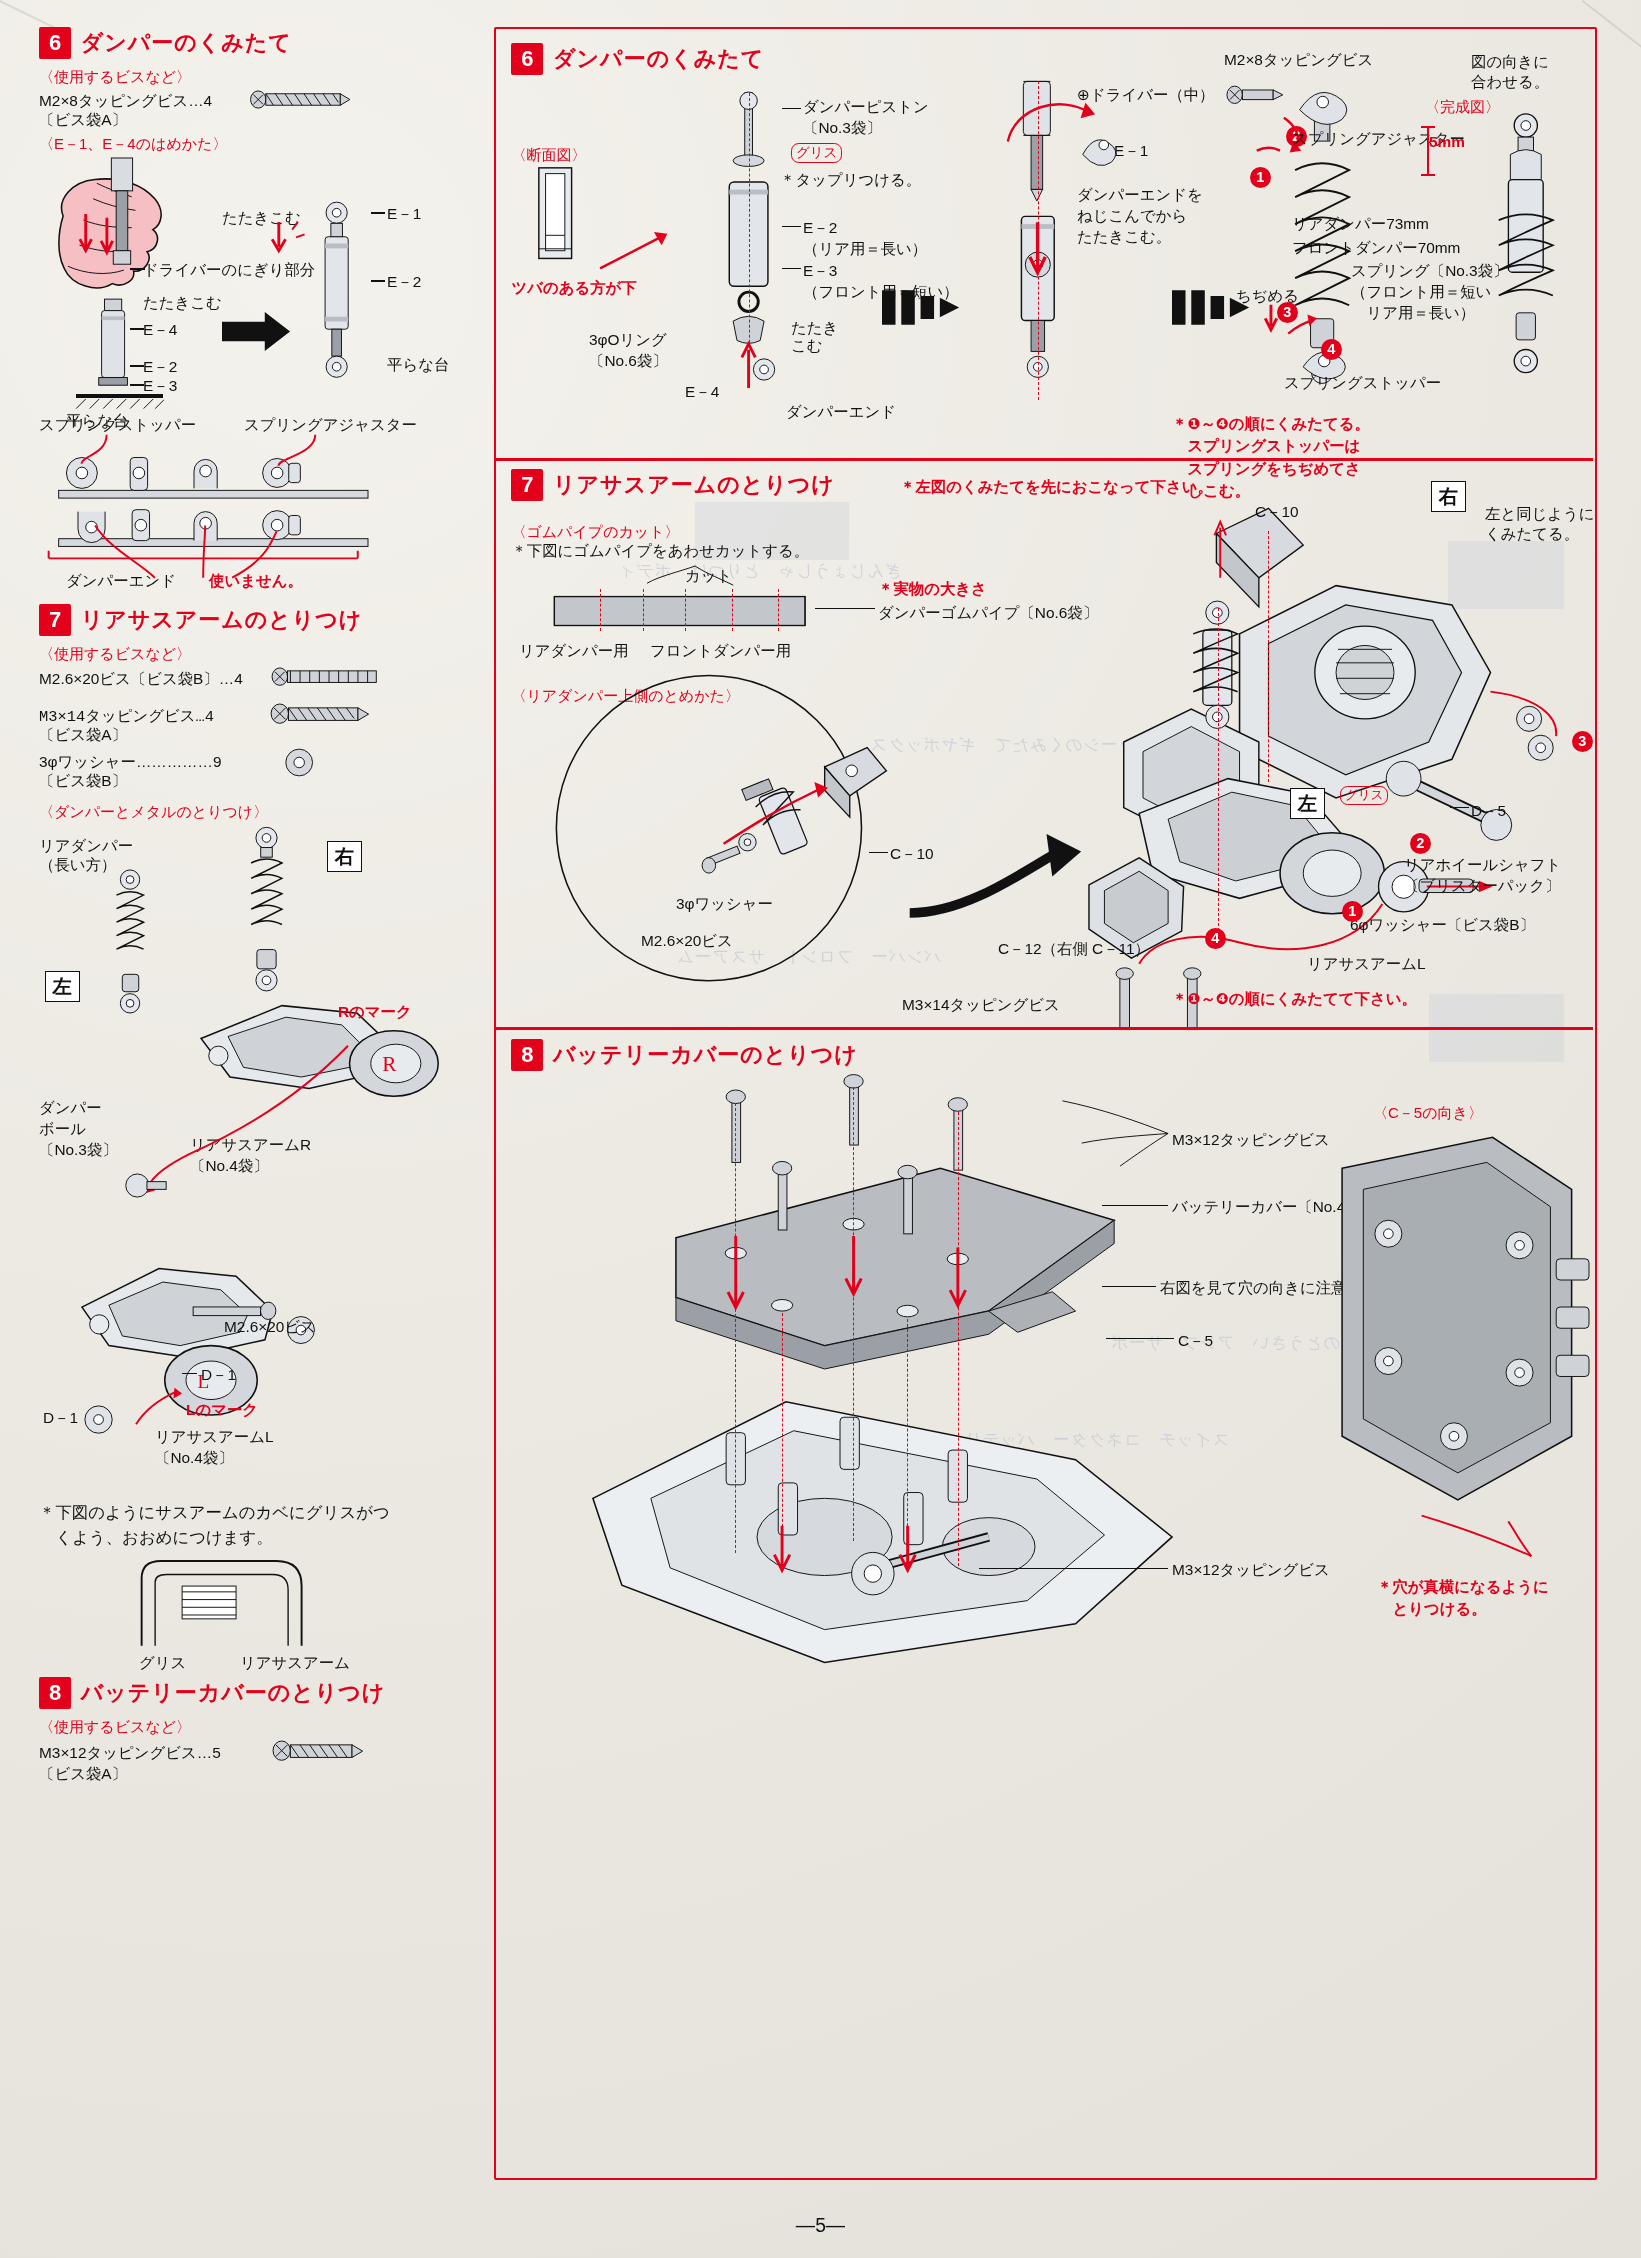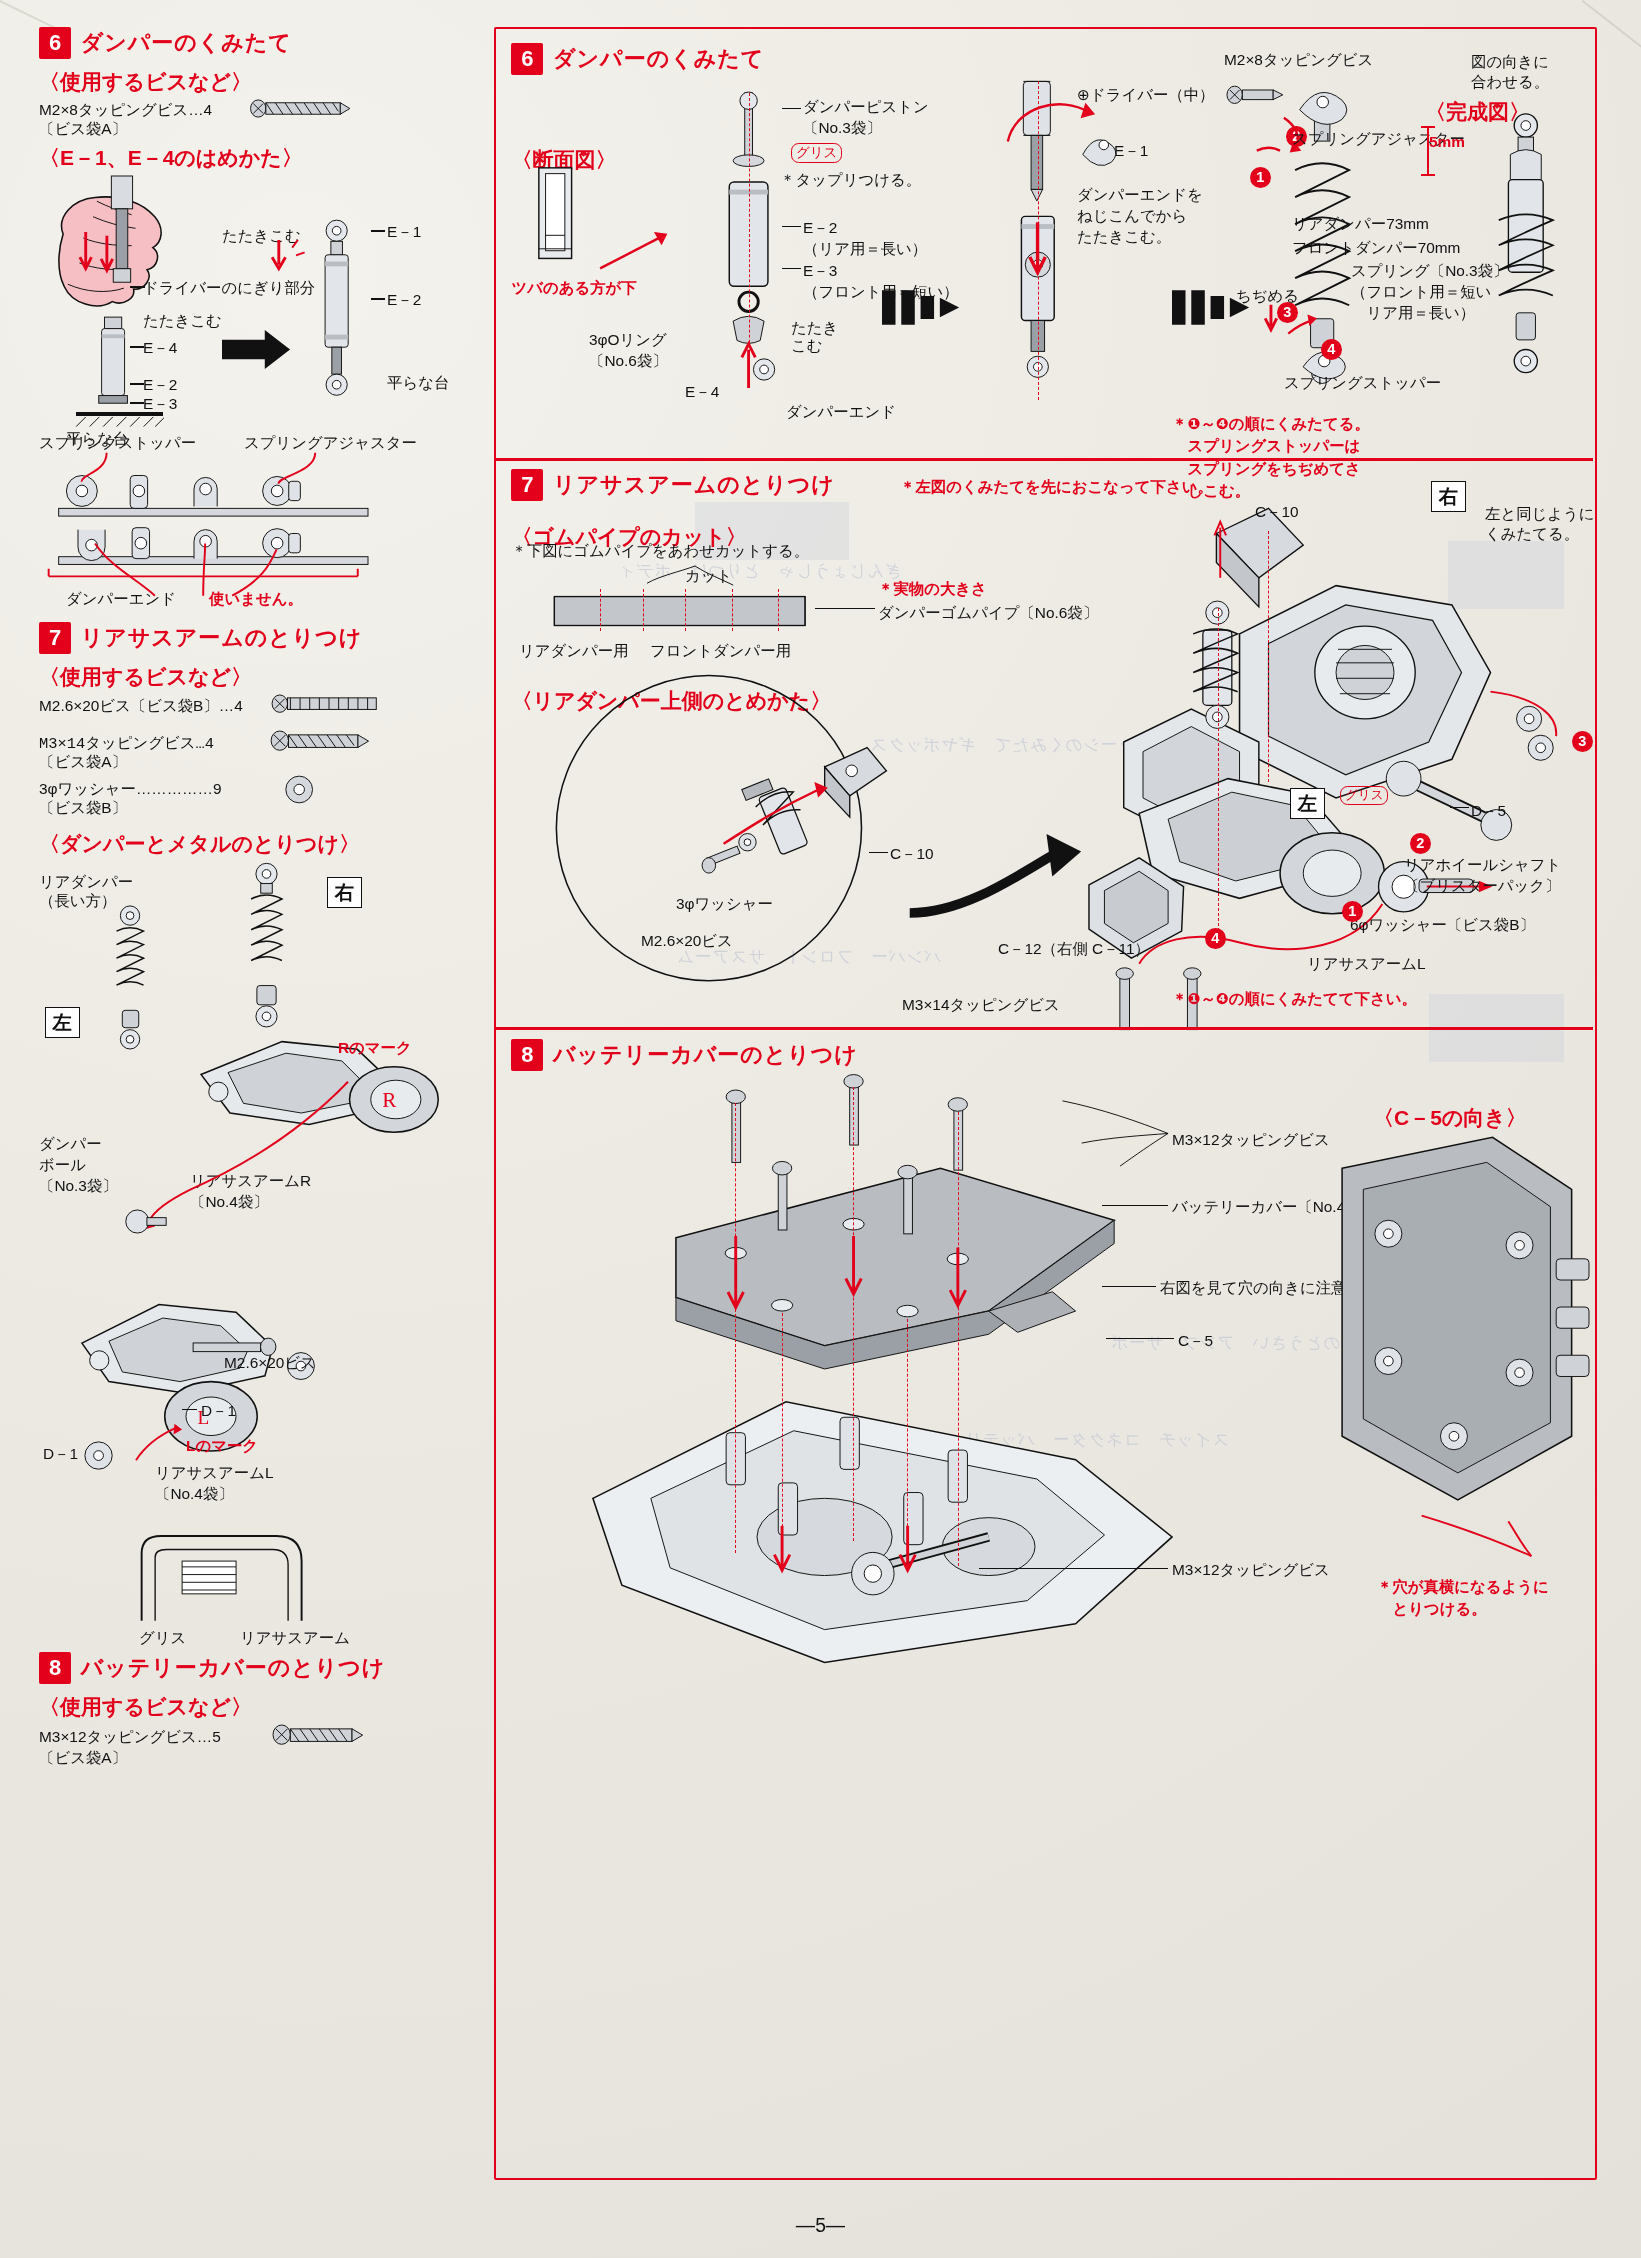--- a/index.html
+++ b/index.html
@@ -48,21 +48,21 @@
     display:inline-block;width:32px;height:32px;line-height:32px;
     background:#e2001a;color:#fff;text-align:center;
     font-size:22px;font-weight:bold;vertical-align:middle;
     border-radius:1.9px;
   }
   .steptitle{
     display:inline-block;vertical-align:middle;
     margin-left:9.7px;color:#e2001a;font-size:22px;font-weight:bold;
     letter-spacing:1px;
   }
-  .subhead{color:#e2001a;font-size:21px;font-weight:bold;margin:8.7px 0 3.9px;}
+  .subhead{color:#e2001a;font-size:15px;font-weight:normal;margin:8.7px 0 3.9px;}
   .note{font-size:16.4px;line-height:1.5;}
   .lbl{font-size:15.4px;}
   .boxlbl{
     border:1.9px solid #111;padding:1px 6.8px;font-size:19.3px;font-weight:bold;
     display:inline-block;background:#fff;
   }
   
   .abs{position:absolute;white-space:pre;}
   
   .ln{position:absolute;background:#111;}
@@ -369,20 +369,22 @@
     </svg>
     <div class="abs lbl red" style="left:147px;top:143px;font-weight:bold;">Lのマーク</div>
     <div class="abs lbl" style="left:116px;top:170px;white-space:pre-line;">リアサスアームL
 〔No.4袋〕</div>
     <svg class="illus" style="left:93px;top:127px;" width="58" height="48" viewBox="0 0 60 50">
       <path d="M4 42 C14 26 28 16 46 8" stroke="#e2001a" stroke-width="2" fill="none"></path>
       <path d="M44 4 l8 6 l-9 5 z" fill="#e2001a"></path>
     </svg>
   </div>
 
+  <div class="note" style="white-space:pre-line;margin-top:11.6px;">＊下図のようにサスアームのカベにグリスがつ
+　くよう、おおめにつけます。</div>
 
   <div style="position:relative;height:120px;margin-top:3.9px;">
     <svg class="illus" style="left:93px;top:0;" width="212" height="97" viewBox="0 0 220 100">
       <path d="M10 96 L10 26 Q10 8 30 8 L150 8 Q176 8 176 34 L176 96" fill="none" stroke="#111" stroke-width="2"></path>
       <path d="M24 96 L24 30 Q24 22 36 22 L146 22 Q162 22 162 38 L162 96" fill="none" stroke="#111" stroke-width="1.4"></path>
       <rect x="52" y="34" width="56" height="34" fill="#fff" stroke="#111"></rect>
       <path d="M52 40 h56 M52 48 h56 M52 56 h56 M52 64 h56" stroke="#111" stroke-width="1"></path>
     </svg>
     <div class="abs lbl" style="left:100px;top:100px;">グリス</div>
     <div class="abs lbl" style="left:201px;top:100px;">リアサスアーム</div>

